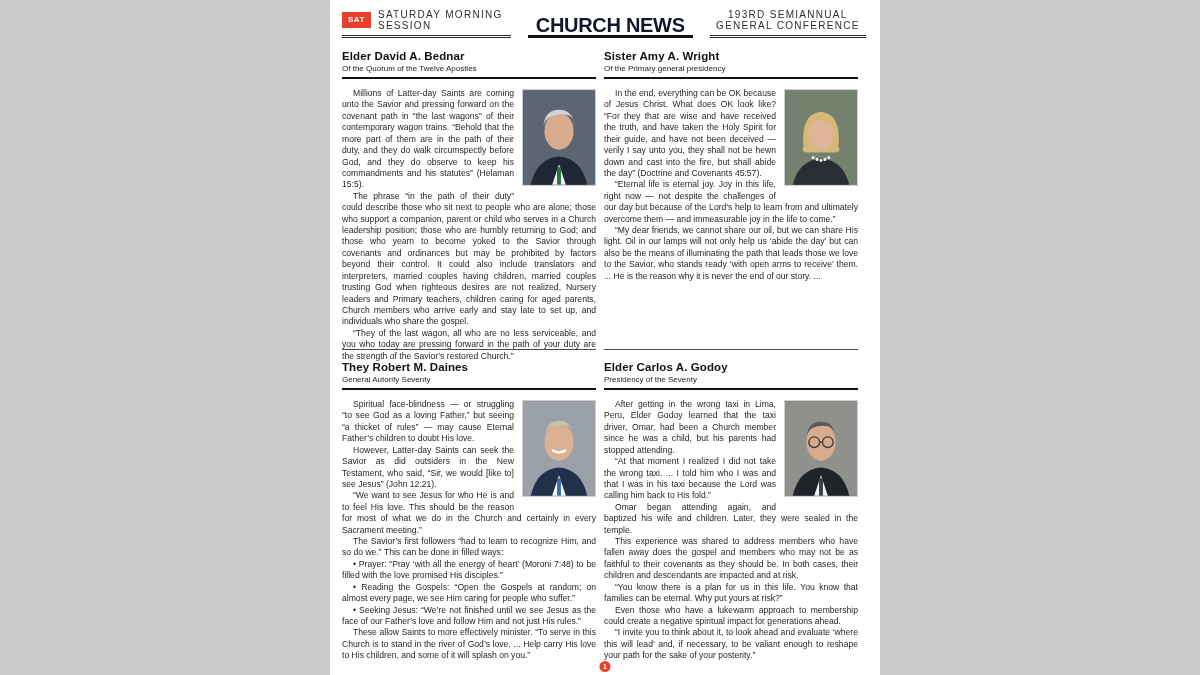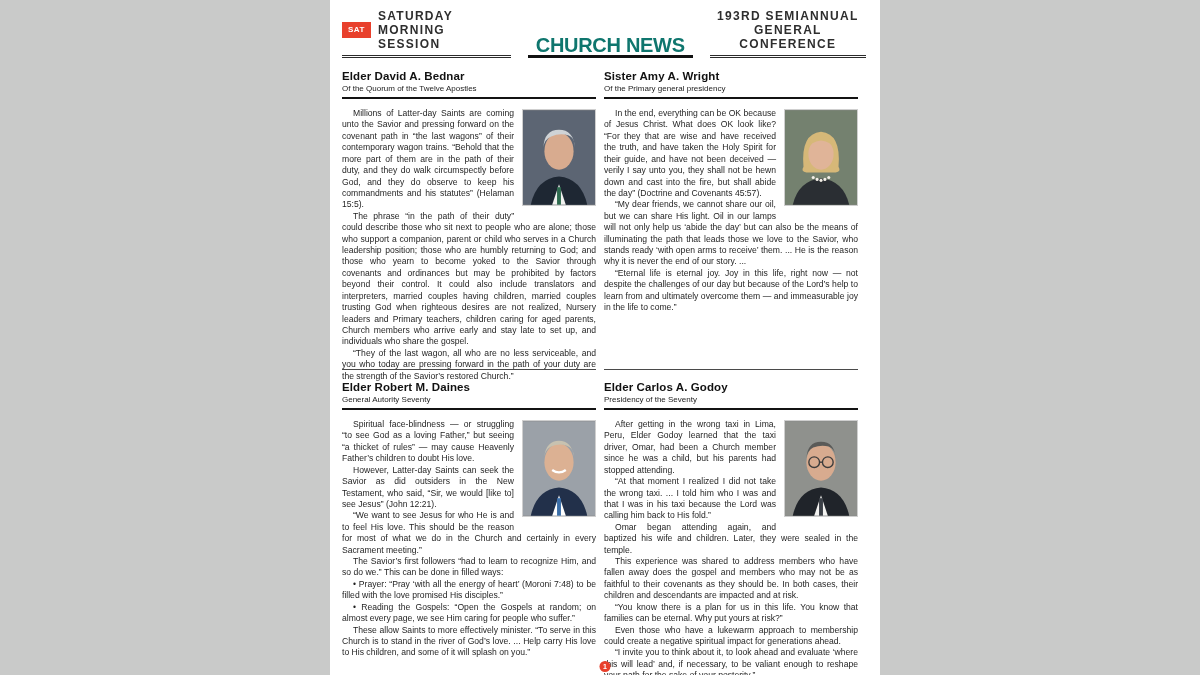--- a/index.html
+++ b/index.html
@@ -7,22 +7,22 @@
     font-family:"Liberation Sans", sans-serif; background:#c9cac9; }
   .paper { position:absolute; left:330px; top:0; width:550px; height:675px;
     background:#ffffff; }
 
   
   .header { display:flex; align-items:flex-end; margin:9px 14px 0 12px;gap:17px; }
   .h-left { flex:1.08; display:flex; align-items:center; gap:7px;
     border-bottom:3px double #2b2b2b; padding-bottom:4px; }
   .badge { background:#e8402c; color:#fff; font-size:8px; font-weight:bold;
     padding:4px 6px; letter-spacing:.5px; line-height:1; }
-  .h-small { font-size:12px; font-weight:bold; letter-spacing:1.3px; color:#2e2e2e; }
-  .masthead { font-size:20px; font-weight:bold; letter-spacing:-.3px; color:#0f766e;
+  .h-small { font-size:10px; font-weight:normal; letter-spacing:1.3px; color:#2e2e2e; }
+  .masthead { font-size:20px; font-weight:bold; letter-spacing:-.3px; color:#0f172a;
     border-bottom:3px solid #111; padding:0 8px 0; line-height:1; }
   .h-right { flex:1; border-bottom:3px double #2b2b2b; padding-bottom:4px;
     text-align:center; }
 
   
   .content { display:flex; gap:8px; margin:12px 22px 0 12px; }
   .col { flex:1; min-width:0; }
   .article-top { height:299px; }
   .sep { border:none; border-top:1px solid #4a4a4a; margin:0 0 11px; }
 
@@ -78,41 +78,42 @@
           </span>
           <p>Millions of Latter-day Saints are coming unto the Savior and pressing forward on the covenant path in “the last wagons” of their contemporary wagon trains. “Behold that the more part of them are in the path of their duty, and they do walk circumspectly before God, and they do observe to keep his commandments and his statutes” (Helaman 15:5).</p>
           <p>The phrase “in the path of their duty” could describe those who sit next to people who are alone; those who support a companion, parent or child who serves in a Church leadership position; those who are humbly returning to God; and those who yearn to become yoked to the Savior through covenants and ordinances but may be prohibited by factors beyond their control. It could also include translators and interpreters, married couples having children, married couples trusting God when righteous desires are not realized, Nursery leaders and Primary teachers, children caring for aged parents, Church members who arrive early and stay late to set up, and individuals who share the gospel.</p>
           <p>“They of the last wagon, all who are no less serviceable, and you who today are pressing forward in the path of your duty are the strength of the Savior’s restored Church.”</p>
         </div>
       </div>
 
       <hr class="sep">
 
       <div class="article-bottom">
-        <div class="headline">Elder Robert M. Daines</div>
+        <div class="headline">They Robert M. Daines</div>
         <div class="byline">General Autority Seventy</div>
         <hr class="rule">
         <div class="body">
           <span class="photo">
             <svg viewBox="0 0 74 97">
               <rect width="74" height="97" fill="#9ba1a8"></rect>
               <path d="M8 97 Q14 70 37 68 Q60 70 66 97 Z" fill="#22304a"></path>
               <path d="M30 97 L37 76 L44 97 Z" fill="#ffffff"></path>
               <rect x="35" y="79" width="4" height="18" fill="#3a6ea8"></rect>
               <ellipse cx="37" cy="42" rx="15" ry="19" fill="#dcb193"></ellipse>
               <path d="M22 36 Q24 20 37 20 Q50 20 52 36 Q52 27 45 25 Q37 22 29 26 Q23 29 22 36 Z" fill="#c8c2b0"></path>
               <path d="M30 50 Q37 55 44 50" stroke="#ffffff" stroke-width="2.4" fill="none"></path>
             </svg>
           </span>
-          <p>Spiritual face-blindness — or struggling “to see God as a loving Father,” but seeing “a thicket of rules” — may cause Heavenly Father’s children to doubt His love.</p>
+          <p>Spiritual face-blindness — or struggling “to see God as a loving Father,” but seeing “a thicket of rules” — may cause Eternal Father’s children to doubt His love.</p>
           <p>However, Latter-day Saints can seek the Savior as did outsiders in the New Testament, who said, “Sir, we would [like to] see Jesus” (John 12:21).</p>
           <p>“We want to see Jesus for who He is and to feel His love. This should be the reason for most of what we do in the Church and certainly in every Sacrament meeting.”</p>
           <p>The Savior’s first followers “had to learn to recognize Him, and so do we.” This can be done in filled ways:</p>
           <p>• Prayer: “Pray ‘with all the energy of heart’ (Moroni 7:48) to be filled with the love promised His disciples.”</p>
           <p>• Reading the Gospels: “Open the Gospels at random; on almost every page, we see Him caring for people who suffer.”</p>
+          <p>• Seeking Jesus: “We’re not finished until we see Jesus as the face of our Father’s love and follow Him and not just His rules.”</p>
           <p>These allow Saints to more effectively minister. “To serve in this Church is to stand in the river of God’s love. ... Help carry His love to His children, and some of it will splash on you.”</p>
         </div>
       </div>
     </div>
 
     <div class="col">
 
       <div class="article-top">
         <div class="headline">Sister Amy A. Wright</div>
         <div class="byline">Of the Primary general presidency</div>
@@ -126,22 +127,22 @@
               <ellipse cx="37" cy="45" rx="13" ry="16" fill="#e0b498"></ellipse>
               <path d="M24 40 Q26 26 37 26 Q48 26 50 40 Q48 32 37 31 Q26 32 24 40 Z" fill="#d6b878"></path>
               <circle cx="29" cy="69" r="1.6" fill="#f4f0e8"></circle>
               <circle cx="33" cy="71" r="1.6" fill="#f4f0e8"></circle>
               <circle cx="37" cy="72" r="1.6" fill="#f4f0e8"></circle>
               <circle cx="41" cy="71" r="1.6" fill="#f4f0e8"></circle>
               <circle cx="45" cy="69" r="1.6" fill="#f4f0e8"></circle>
             </svg>
           </span>
           <p>In the end, everything can be OK because of Jesus Christ. What does OK look like? “For they that are wise and have received the truth, and have taken the Holy Spirit for their guide, and have not been deceived — verily I say unto you, they shall not be hewn down and cast into the fire, but shall abide the day” (Doctrine and Covenants 45:57).</p>
+          <p>“Eternal life is eternal joy. Joy in this life, right now — not despite the challenges of our day but because of the Lord’s help to learn from and ultimately overcome them — and immeasurable joy in the life to come.”</p>
           <p>“My dear friends, we cannot share our oil, but we can share His light. Oil in our lamps will not only help us ‘abide the day’ but can also be the means of illuminating the path that leads those we love to the Savior, who stands ready ‘with open arms to receive’ them. ... He is the reason why it is never the end of our story. ...</p>
-          <p>“Eternal life is eternal joy. Joy in this life, right now — not despite the challenges of our day but because of the Lord’s help to learn from and ultimately overcome them — and immeasurable joy in the life to come.”</p>
         </div>
       </div>
 
       <hr class="sep">
 
       <div class="article-bottom">
         <div class="headline">Elder Carlos A. Godoy</div>
         <div class="byline">Presidency of the Seventy</div>
         <hr class="rule">
         <div class="body">

